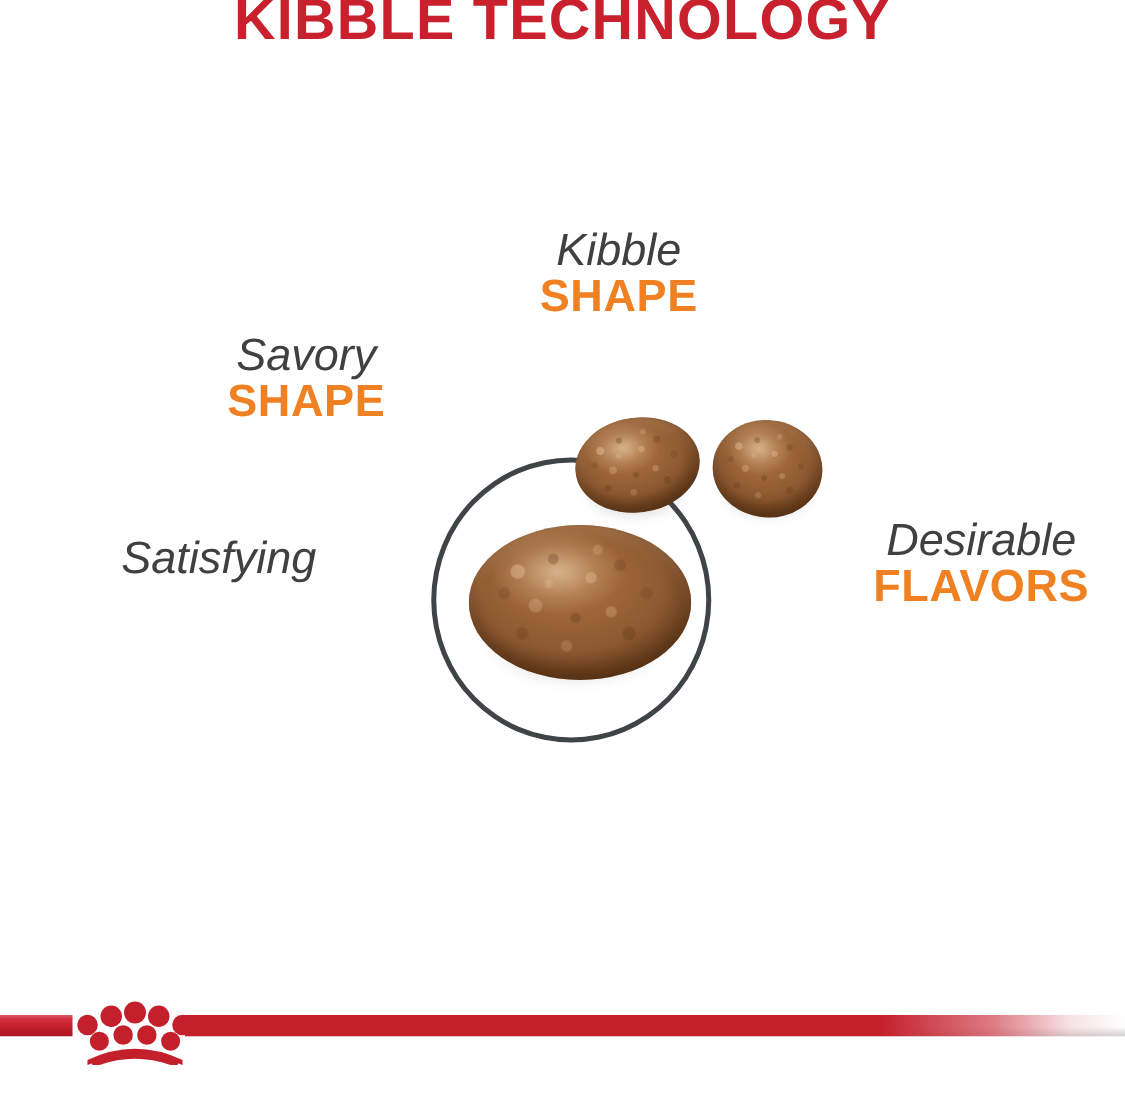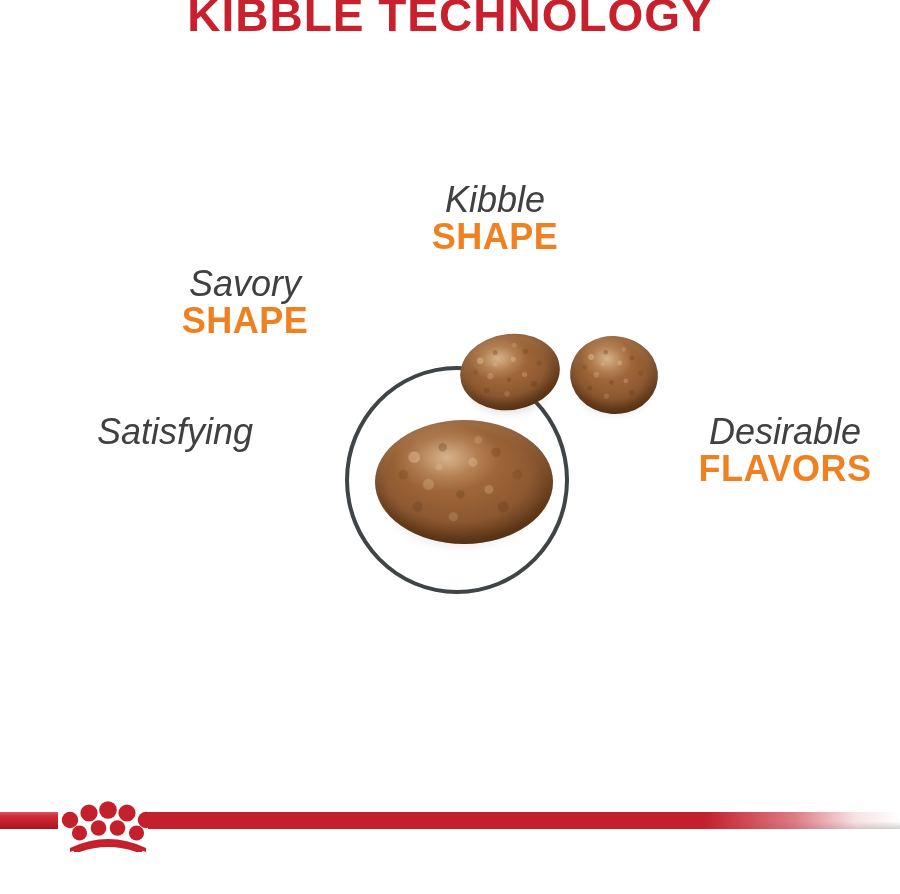--- a/index.html
+++ b/index.html
@@ -53,21 +53,21 @@
     font-size: 36px;
     color: #ef8122;
     letter-spacing: 0.5px;
   }
   .feature.center { text-align: center; }
 
   
   #feat-shape   { left: 370px; top: 182px; width: 250px; }
   #feat-aroma   { left: 130px; top: 266px; width: 230px; }
   #feat-size    { left: 645px; top: 266px; width: 230px; }
-  #feat-texture { left:  60px; top: 414px; width: 230px; }
+  #feat-texture { left:  60px; top: 428px; width: 230px; }
   #feat-flavors { left: 665px; top: 414px; width: 240px; }
 
   
   #kibble-stage {
     position: absolute;
     left: 320px;
     top: 320px;
     width: 380px;
     height: 300px;
   }

